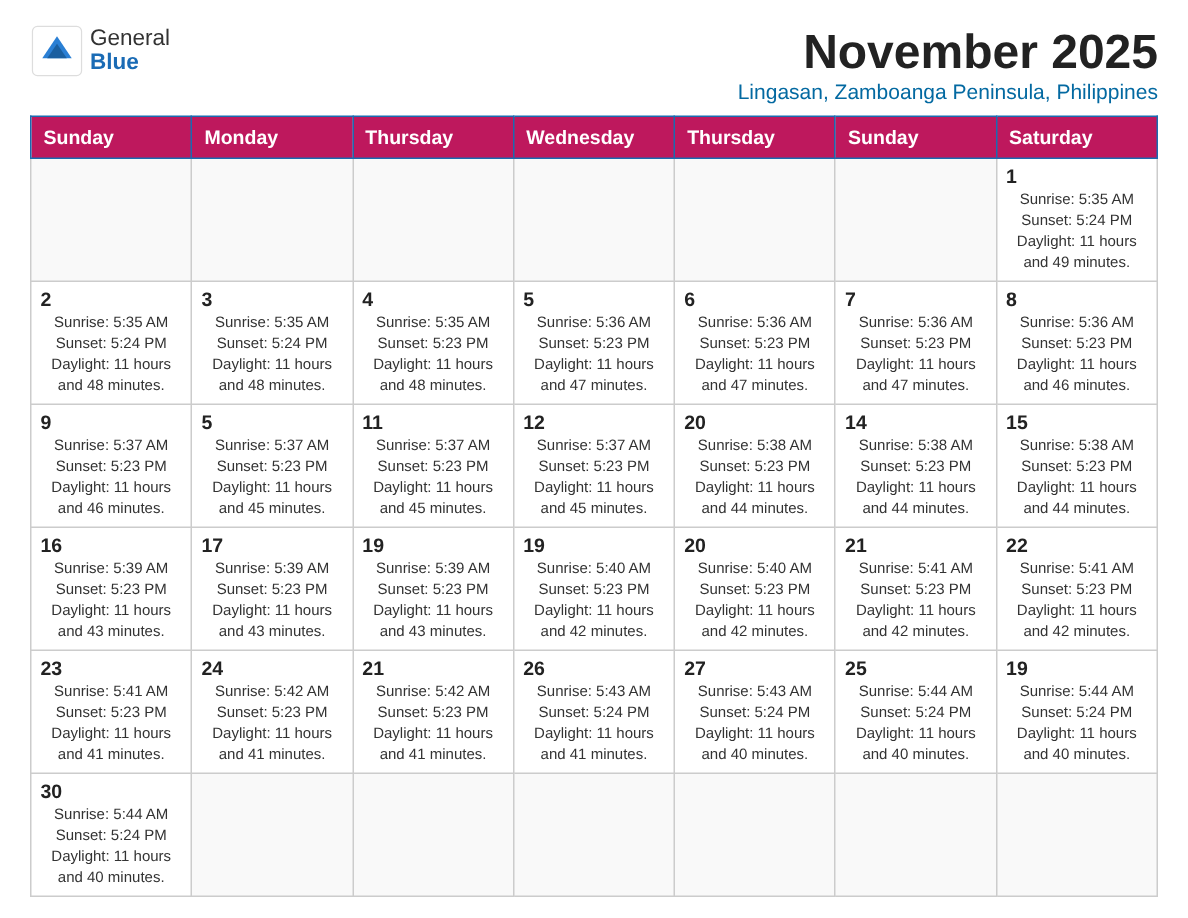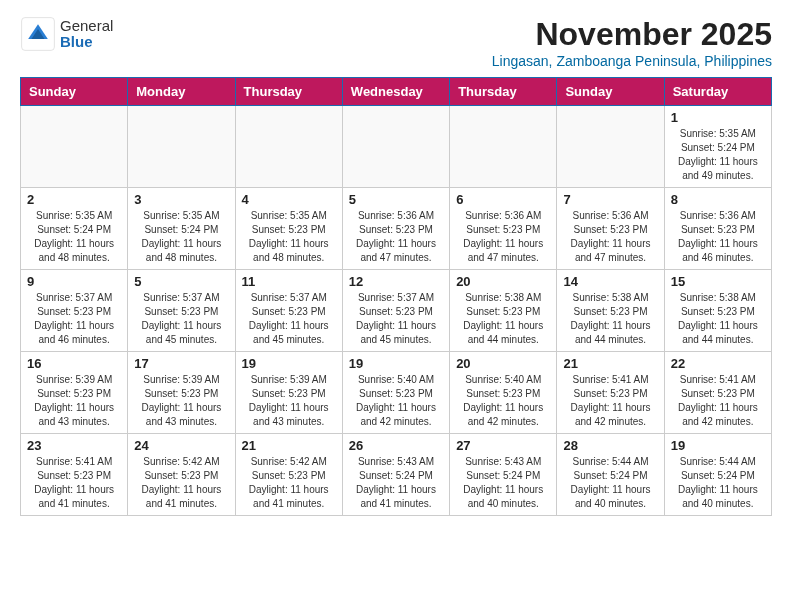--- a/index.html
+++ b/index.html
@@ -239,22 +239,34 @@
         </td>
         <td>
           <span class="day-number">26</span>
           <div class="day-info">Sunrise: 5:43 AM<br>Sunset: 5:24 PM<br>Daylight: 11 hours and 41 minutes.</div>
         </td>
         <td>
           <span class="day-number">27</span>
           <div class="day-info">Sunrise: 5:43 AM<br>Sunset: 5:24 PM<br>Daylight: 11 hours and 40 minutes.</div>
         </td>
         <td>
-          <span class="day-number">28</span>
+          <span class="day-number">25</span>
           <div class="day-info">Sunrise: 5:44 AM<br>Sunset: 5:24 PM<br>Daylight: 11 hours and 40 minutes.</div>
         </td>
         <td>
           <span class="day-number">19</span>
           <div class="day-info">Sunrise: 5:44 AM<br>Sunset: 5:24 PM<br>Daylight: 11 hours and 40 minutes.</div>
         </td>
+      </tr>
+      <tr class="week-row">
+        <td>
+          <span class="day-number">30</span>
+          <div class="day-info">Sunrise: 5:44 AM<br>Sunset: 5:24 PM<br>Daylight: 11 hours and 40 minutes.</div>
+        </td>
+        <td class="empty-cell"></td>
+        <td class="empty-cell"></td>
+        <td class="empty-cell"></td>
+        <td class="empty-cell"></td>
+        <td class="empty-cell"></td>
+        <td class="empty-cell"></td>
       </tr>
     </tbody>
 </table>
 
 </body></html>

